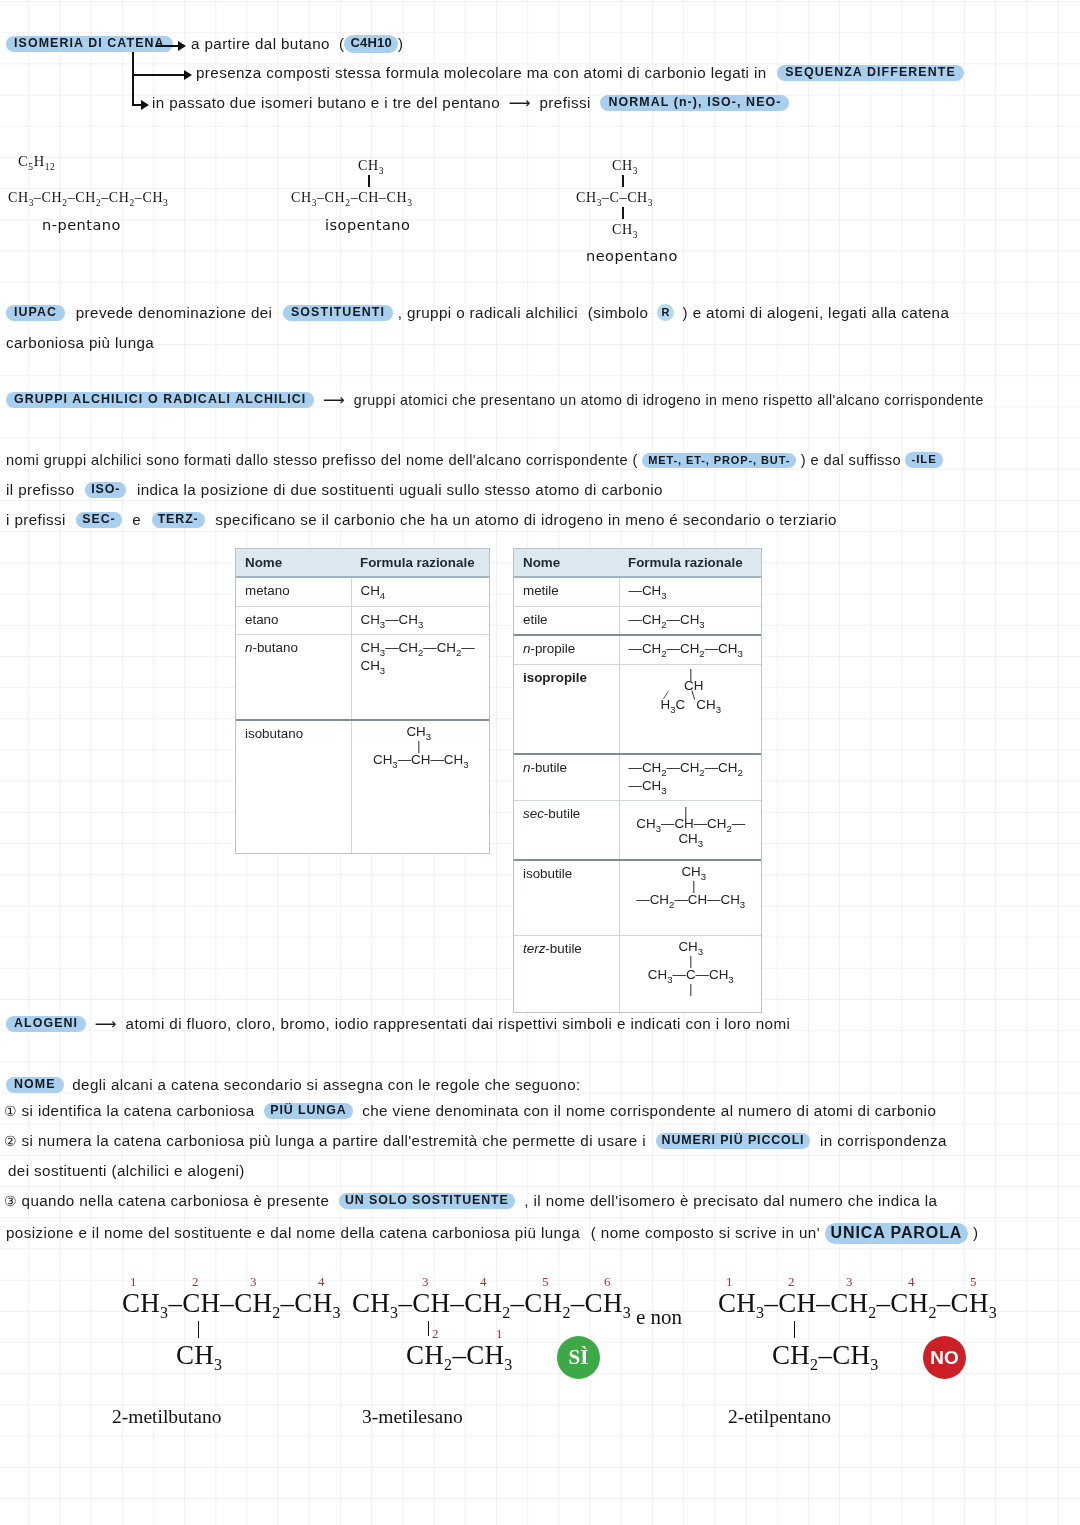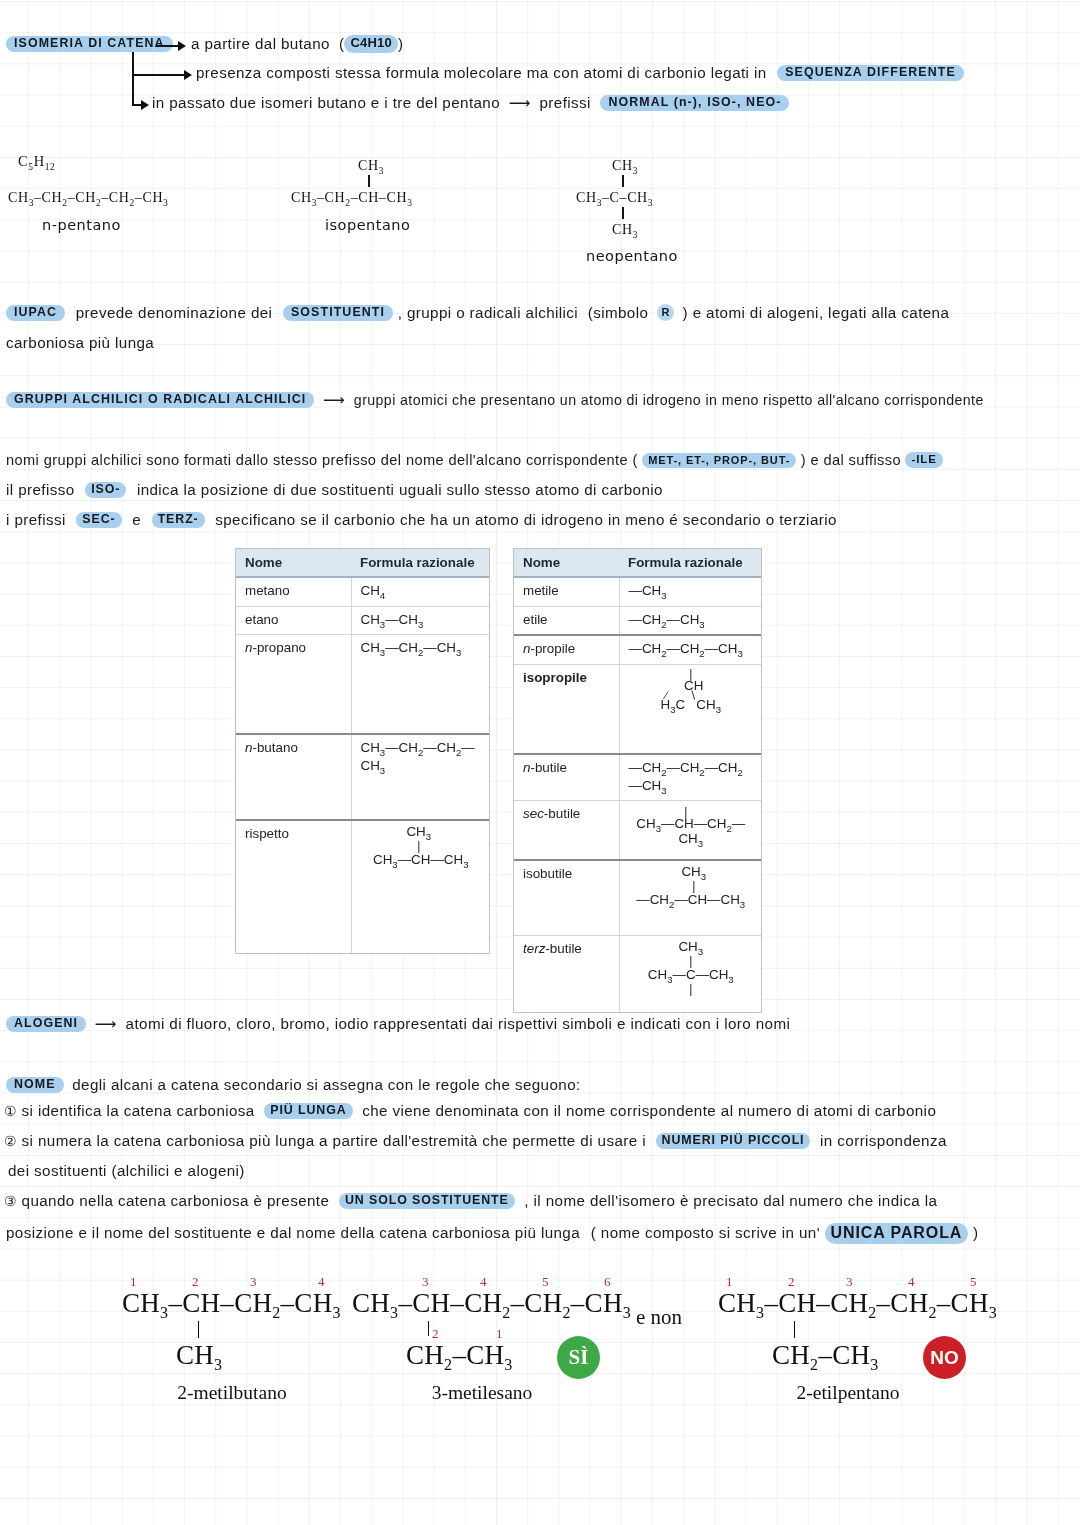--- a/index.html
+++ b/index.html
@@ -112,22 +112,23 @@
     white-space:nowrap;
   }
   .pf .f{font-size:27px;letter-spacing:.3px;}
   .pf .f sub{font-size:16px;}
   .loc{
     color:#b03030;font-size:13px;
     font-family:"Liberation Serif", serif;
     position:absolute;font-weight:500;
   }
   .pf .nm{
-    font-size:19.5px;text-align:center;
+    font-size:19.5px;
     font-family:"Liberation Serif", serif;
+    margin-top:24px;
   }
   .pbond{position:absolute;width:1.4px;background:#111;}
   .badge{
     position:absolute;border-radius:50%;
     display:flex;align-items:center;justify-content:center;
     color:#fff;font-family:"Liberation Serif", serif;
     font-weight:bold;
   }
   .badge.ok{background:#3da846;width:43px;height:43px;font-size:21px;}
   .badge.no{background:#cc2026;width:43px;height:43px;font-size:19px;
@@ -237,29 +238,25 @@
       <tbody>
         <tr>
           <td class="nm">metano</td>
           <td>CH<sub>4</sub></td>
         </tr>
         <tr>
           <td class="nm">etano</td>
           <td>CH<sub>3</sub>—CH<sub>3</sub></td>
         </tr>
         <tr class="thick">
-          <td class="nm" style="height:88px;"><span class="it">n</span>-propano</td>
-          <td>CH<sub>3</sub>—CH<sub>2</sub>—CH<sub>3</sub></td>
-        </tr>
-        <tr class="thick">
           <td class="nm" style="height:74px;"><span class="it">n</span>-butano</td>
           <td>CH<sub>3</sub>—CH<sub>2</sub>—CH<sub>2</sub>—CH<sub>3</sub></td>
         </tr>
         <tr>
-          <td class="nm" style="height:122px;">rispetto</td>
+          <td class="nm" style="height:122px;">isobutano</td>
           <td class="ctr">
             <span class="bond-v" style="margin-left:-4px;">CH<sub>3</sub></span>
             <span class="bond-v" style="font-size:12px;margin:0 0 1px -4px;">|</span>
             <span class="bond-v">CH<sub>3</sub>—CH—CH<sub>3</sub></span>
           </td>
         </tr>
       </tbody>
     </table>
   </div>
 

